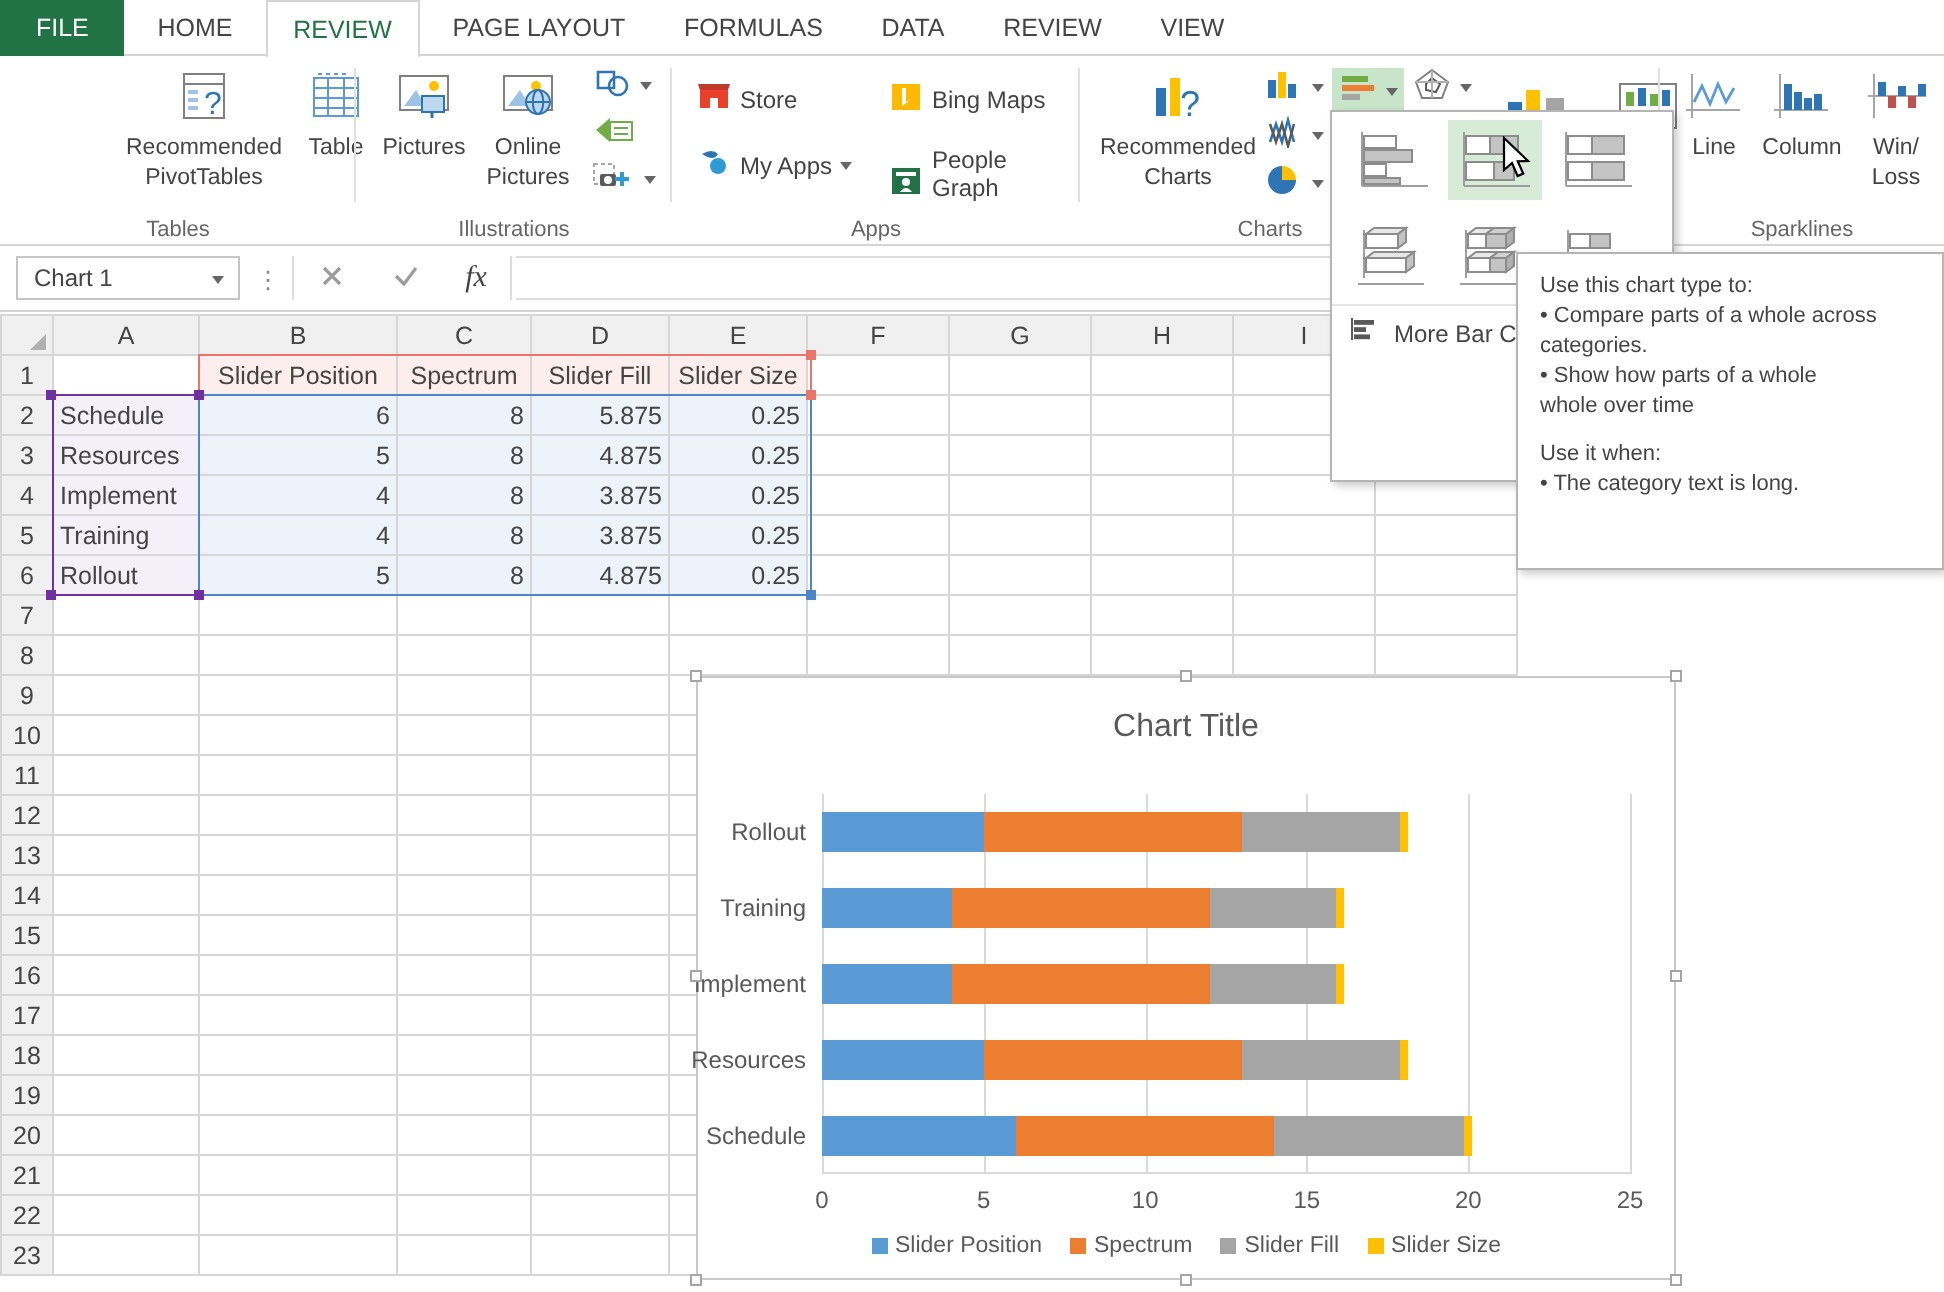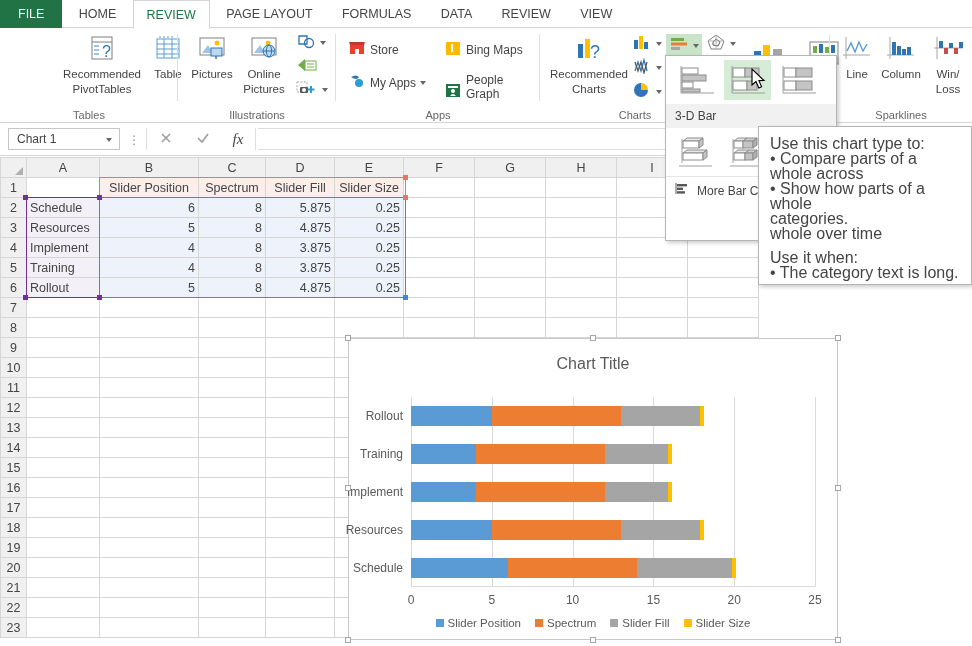--- a/index.html
+++ b/index.html
@@ -75,21 +75,21 @@
   #gallery { position:absolute; left:665px; top:55px; width:172px; height:186px; background:#fff; border:1px solid #b5b5b5; box-shadow:2px 2px 4px rgba(0,0,0,.20); z-index:40; }
   .galhead { height:24px; background:#f1f1f1; line-height:24px; padding-left:9px; font-size:12px; color:#444; }
   .galrow { display:flex; padding:4px 5px; }
   .galitem { width:47px; height:40px; display:flex; align-items:center; justify-content:center; margin:0 2px; cursor:default; }
   .galitem.sel { background:#d6ecd6; }
   .galmore { display:flex; align-items:center; padding:5px 8px; border-top:1px solid #e5e5e5; font-size:12px; color:#444; cursor:default; }
 
   
   #tooltip { position:absolute; left:758px; top:126px; width:214px; height:159px; background:#fff; border:1px solid #b5b5b5; box-shadow:2px 2px 4px rgba(0,0,0,.20); padding:9px 11px; z-index:50; }
   #tooltip .tt-title { font-size:12px; font-weight:bold; color:#333; margin-bottom:7px; }
-  #tooltip .tt-line { font-size:16px; color:#444; line-height:15px; }
+  #tooltip .tt-line { font-size:11px; color:#444; line-height:15px; }
   #tooltip .tt-gap { height:9px; }
 
   
   #cursor { position:absolute; left:751px; top:68px; z-index:60; pointer-events:none; }
 </style>
 </head>
 <body>
 
 <div id="ribbon-tabs">
   <span class="tab file">FILE</span>
@@ -858,21 +858,20 @@
       <svg width="42" height="34" viewBox="0 0 42 34">
         <line x1="5" y1="3" x2="5" y2="30" stroke="#9e9e9e"></line>
         <line x1="5" y1="30" x2="38" y2="30" stroke="#9e9e9e"></line>
         <rect x="6" y="5" width="12" height="9" fill="#fff" stroke="#8c8c8c"></rect>
         <rect x="18" y="5" width="16" height="9" fill="#c4c4c4" stroke="#8c8c8c"></rect>
         <rect x="6" y="18" width="12" height="9" fill="#fff" stroke="#8c8c8c"></rect>
         <rect x="18" y="18" width="16" height="9" fill="#c4c4c4" stroke="#8c8c8c"></rect>
       </svg>
     </div>
   </div>
-  <div class="galhead">3-D Bar</div>
   <div class="galrow">
     <div class="galitem">
       <svg width="42" height="34" viewBox="0 0 42 34">
         <line x1="6" y1="4" x2="6" y2="28" stroke="#9e9e9e"></line>
         <line x1="3" y1="31" x2="36" y2="31" stroke="#9e9e9e"></line>
         <path d="M7 6 h16 l4 -3 h-16z" fill="#e8e8e8" stroke="#8c8c8c"></path>
         <rect x="7" y="6" width="16" height="7" fill="#fff" stroke="#8c8c8c"></rect>
         <path d="M23 6 l4 -3 v7 l-4 3z" fill="#c4c4c4" stroke="#8c8c8c"></path>
         <path d="M7 18 h20 l4 -3 h-20z" fill="#e8e8e8" stroke="#8c8c8c"></path>
         <rect x="7" y="18" width="20" height="7" fill="#fff" stroke="#8c8c8c"></rect>
@@ -915,22 +914,22 @@
         <rect x="3" y="9.2" width="8" height="2.4" fill="#595959"></rect>
       </svg>
     </span>
     <span>More Bar Charts...</span>
   </div>
 </div>
 
 <div id="tooltip">
   <div class="tt-line">Use this chart type to:</div>
   <div class="tt-line">• Compare parts of a whole across</div>
+  <div class="tt-line">categories.</div>
   <div class="tt-line">• Show how parts of a whole</div>
-  <div class="tt-line">categories.</div>
   <div class="tt-line">whole over time</div>
   <div class="tt-gap"></div>
   <div class="tt-line">Use it when:</div>
   <div class="tt-line">• The category text is long.</div>
 </div>
 
 <div id="cursor">
   <svg width="16" height="23" viewBox="0 0 16 23">
     <path d="M1 1 L1 17 L5 13.5 L7.8 20 L10.6 18.8 L7.9 12.6 L13 12.5 Z" fill="#fff" stroke="#000" stroke-width="1.1"></path>
   </svg>

